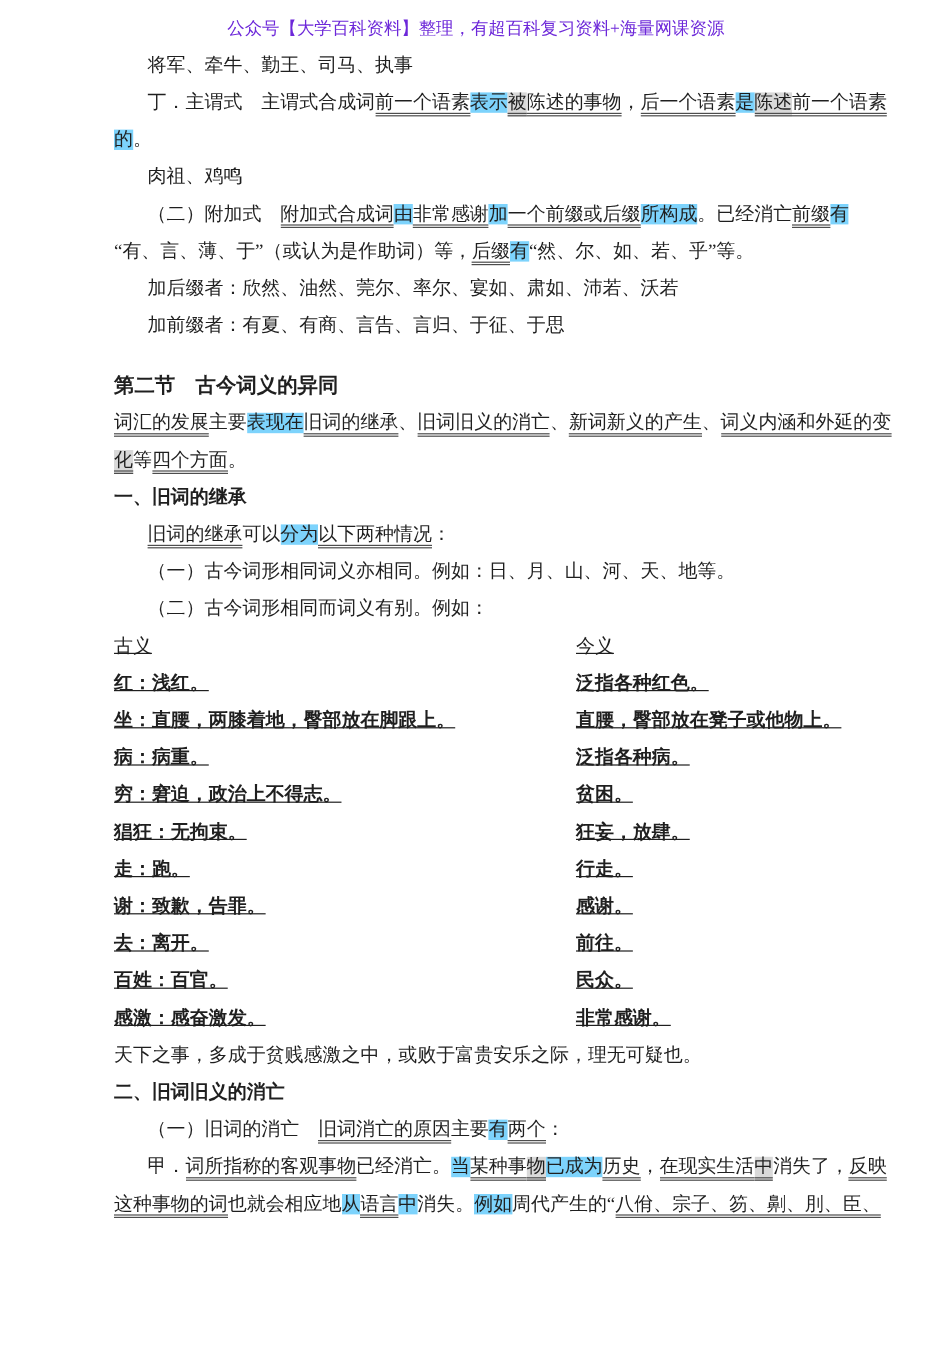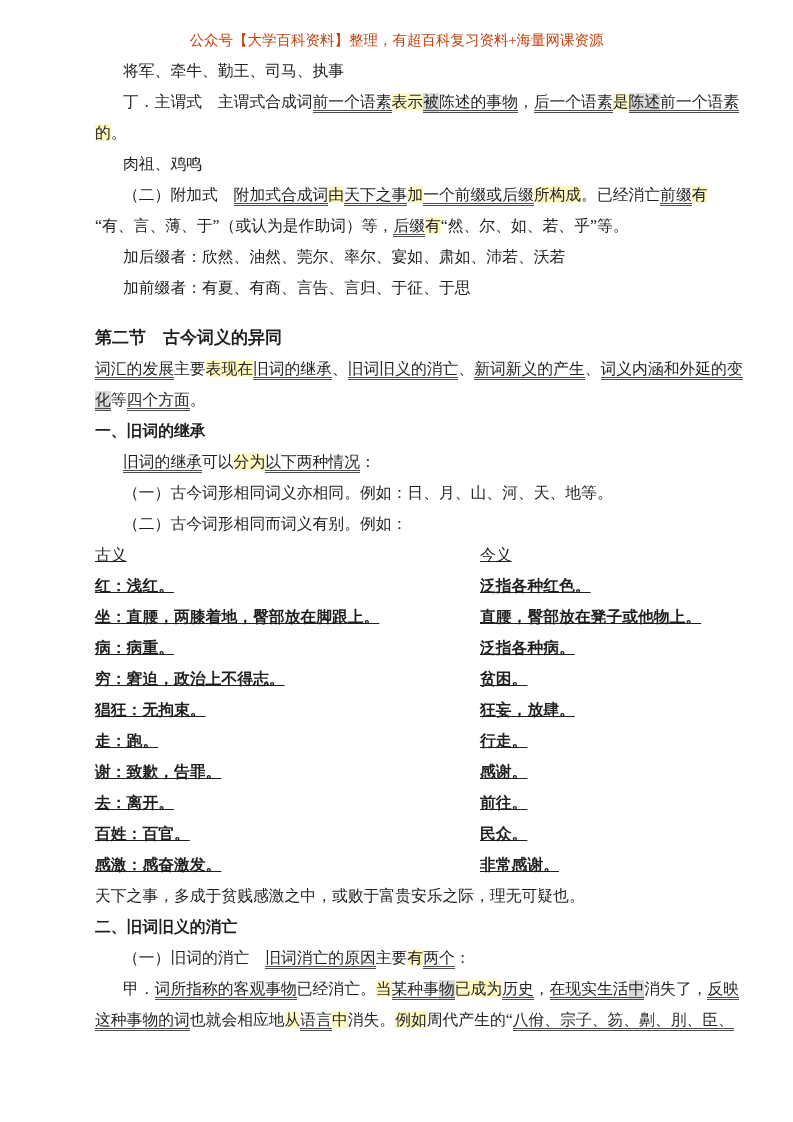--- a/index.html
+++ b/index.html
@@ -5,26 +5,26 @@
   html,body { margin:0; padding:0; background:#ffffff; }
   body {
     width:793px; height:1122px; overflow:hidden;
     font-family:"Liberation Serif","DejaVu Serif",serif;
     font-size:15.8px; color:#1f1f1f;
   }
   .page { padding:10px 48px 0 95px; width:650px; }
   p { margin:0; line-height:31px; }
   .ind { text-indent:28px; }
   .banner {
-    margin:16px -48px 0 -95px;
-    text-align:center; color:#c2410c;
+    margin:0 -48px 0 -95px;
+    text-align:center; color:#6d28d9;
     font-size:14.5px; line-height:29px;
   }
   .u  { border-bottom:3px double #4d4d4d; }
-  .h  { background:#fef9c3;text-align:right; }
+  .h  { background:#7dd3fc;text-align:right; }
   .uh { background:#d9d9d9; border-bottom:3px double #4d4d4d; }
   .title {
     font-weight:bold; 
     font-size:17px; line-height:31px; margin-top:19px;
     font-family:"Liberation Sans","DejaVu Sans",sans-serif;
   }
   .sect {
     font-weight:bold; line-height:31px;
     font-family:"Liberation Sans","DejaVu Sans",sans-serif;
   }
@@ -44,21 +44,21 @@
 <div class="page">
 
   <p class="banner">公众号【大学百科资料】整理，有超百科复习资料+海量网课资源</p>
 
   <p class="ind">将军、牵牛、勤王、司马、执事</p>
 
   <p class="ind"><span>丁．主谓式　主谓式合成词</span><span class="u">前一个语素</span><span class="h">表示</span><span class="uh">被</span><span class="u">陈述的事物</span><span>，</span><span class="u">后一个语素</span><span class="h">是</span><span class="uh">陈述</span><span class="u">前一个语素</span><br><span class="h">的</span><span>。</span></p>
 
   <p class="ind">肉祖、鸡鸣</p>
 
-  <p class="ind"><span>（二）附加式　</span><span class="u">附加式合成词</span><span class="h">由</span><span class="u">天下之事</span><span class="h">加</span><span class="u">一个前缀或后缀</span><span class="h">所构成</span><span>。已经消亡</span><span class="u">前缀</span><span class="h">有</span><br><span>“有、言、薄、于”（或认为是作助词）等，</span><span class="u">后缀</span><span class="h">有</span><span>“然、尔、如、若、乎”等。</span></p>
+  <p class="ind"><span>（二）附加式　</span><span class="u">附加式合成词</span><span class="h">由</span><span class="u">非常感谢</span><span class="h">加</span><span class="u">一个前缀或后缀</span><span class="h">所构成</span><span>。已经消亡</span><span class="u">前缀</span><span class="h">有</span><br><span>“有、言、薄、于”（或认为是作助词）等，</span><span class="u">后缀</span><span class="h">有</span><span>“然、尔、如、若、乎”等。</span></p>
 
   <p class="ind">加后缀者：欣然、油然、莞尔、率尔、宴如、肃如、沛若、沃若</p>
 
   <p class="ind">加前缀者：有夏、有商、言告、言归、于征、于思</p>
 
   <p class="title">第二节　古今词义的异同</p>
 
   <p><span class="u">词汇的发展</span><span>主要</span><span class="h">表现在</span><span class="u">旧词的继承</span><span>、</span><span class="u">旧词旧义的消亡</span><span>、</span><span class="u">新词新义的产生</span><span>、</span><span class="u">词义内涵和外延的变</span><br><span class="uh">化</span><span>等</span><span class="u">四个方面</span><span>。</span></p>
 
   <p class="sect">一、旧词的继承</p>

